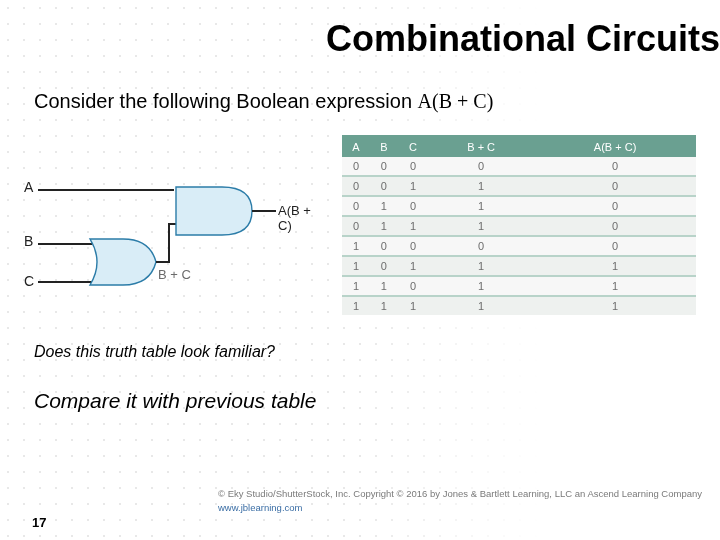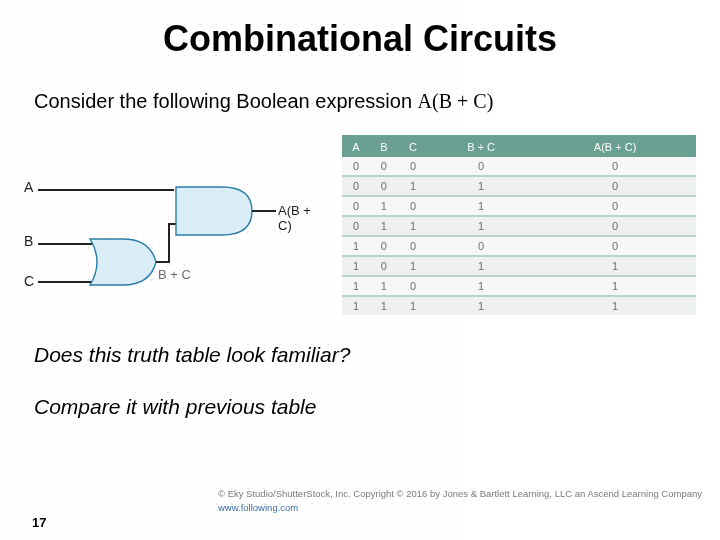--- a/index.html
+++ b/index.html
@@ -1,34 +1,34 @@
 <!DOCTYPE html>
 <html><head>
 <meta charset="utf-8">
 <style>
   html,body{margin:0;padding:0;width:720px;height:540px;background:#fff;font-family:Arial,Helvetica,sans-serif;color:#000;position:relative;overflow:hidden}
   .dot-bg{position:absolute;inset:0;background-image:radial-gradient(circle,#e8e8e8 1.5px,transparent 1.5px);background-size:16px 16px;background-position:0 0;z-index:0}
   .fade{position:absolute;top:0;bottom:0;left:50%;right:0;background:linear-gradient(to right,rgba(255,255,255,0) 0%,#fff 50%);z-index:1}
   .content{position:absolute;inset:0;z-index:2}
-  .title{font-weight:700;font-size:36px;text-align:center;margin-top:18px}
+  .title{font-weight:700;font-size:36px;text-align:right;margin-top:18px}
   .intro{font-size:20px;margin:30px 0 0 34px}
   .expr{font-family:'Times New Roman',serif}
   .row{display:flex;margin:22px 24px 0 24px;align-items:flex-start;gap:18px}
   .circuit{width:300px;height:150px;position:relative;margin-top:26px}
   .circ-label{position:absolute;font-family:Arial;font-size:14px;color:#222}
   .or-gate{position:absolute;left:64px;top:76px;width:70px;height:50px}
   .and-gate{position:absolute;left:150px;top:24px;width:80px;height:52px}
   .wire{position:absolute;background:#222}
   .tt{flex:1;border-collapse:collapse;font-size:11px;color:#6d6d6d}
   .tt th{background:#6aa091;color:#fff;font-weight:400;padding:4px 0;font-size:11px}
   .tt td{text-align:center;padding:3px 0;background:#f7f7f7}
   .tt tr.alt td{background:#eef1ef}
   .tt tr.sep td{border-top:2px solid #b8d3c9}
   .tt tr.hdr-sep th{border-top:2px solid #6aa091}
-  .q1{font-size:21px;font-style:italic;margin:28px 0 16px 34px}
+  .q1{font-size:16px;font-style:italic;margin:28px 0 16px 34px}
   .q2{font-size:21px;font-style:italic;margin:28px 0 0 34px}
   .pg{position:absolute;left:32px;bottom:10px;font-size:13px;font-weight:700}
   .copy{position:absolute;right:18px;bottom:26px;font-size:9.5px;color:#7a7a7a;text-align:left;line-height:1.4}
   .copy a{color:#3b6ea5;text-decoration:none}
 </style>
 </head>
 <body>
 
 <div class="dot-bg"></div>
 <div class="fade"></div>
@@ -143,16 +143,16 @@
     </table>
 
   </div>
 
   <div class="q1">Does this truth table look familiar?</div>
   <div class="q2">Compare it with previous table</div>
 
   <div class="pg">17</div>
   <div class="copy">
     <span>© Eky Studio/ShutterStock, Inc. Copyright © 2016 by Jones &amp; Bartlett Learning, LLC an Ascend Learning Company</span><br>
-    <a>www.following.com</a>
+    <a>www.jblearning.com</a>
   </div>
 
 </div>
 
 </body></html>

